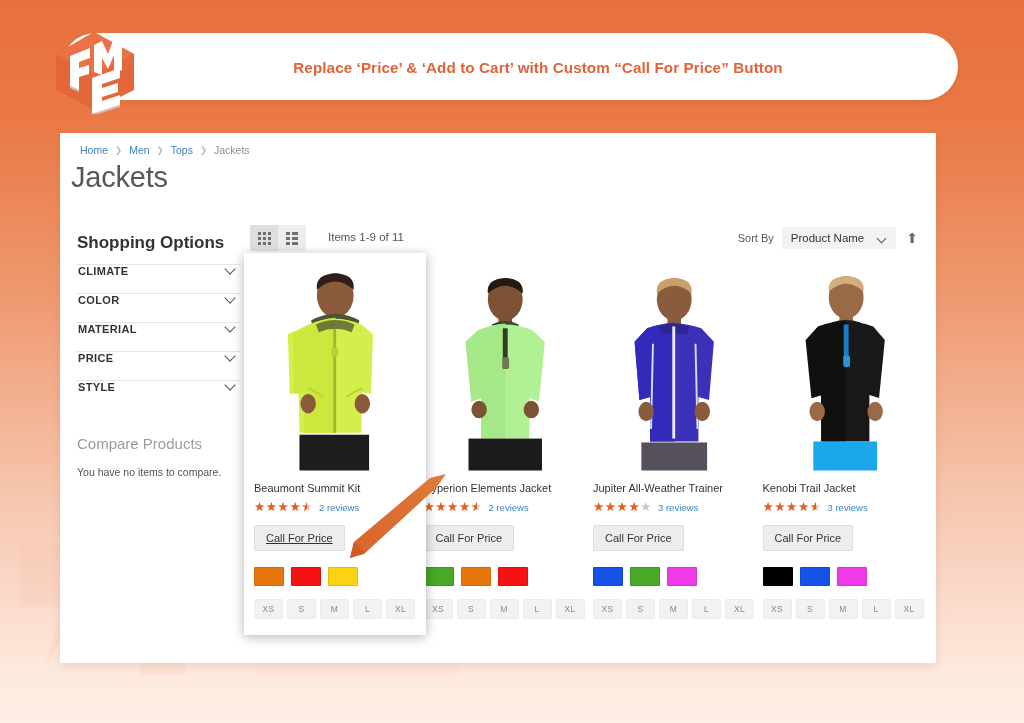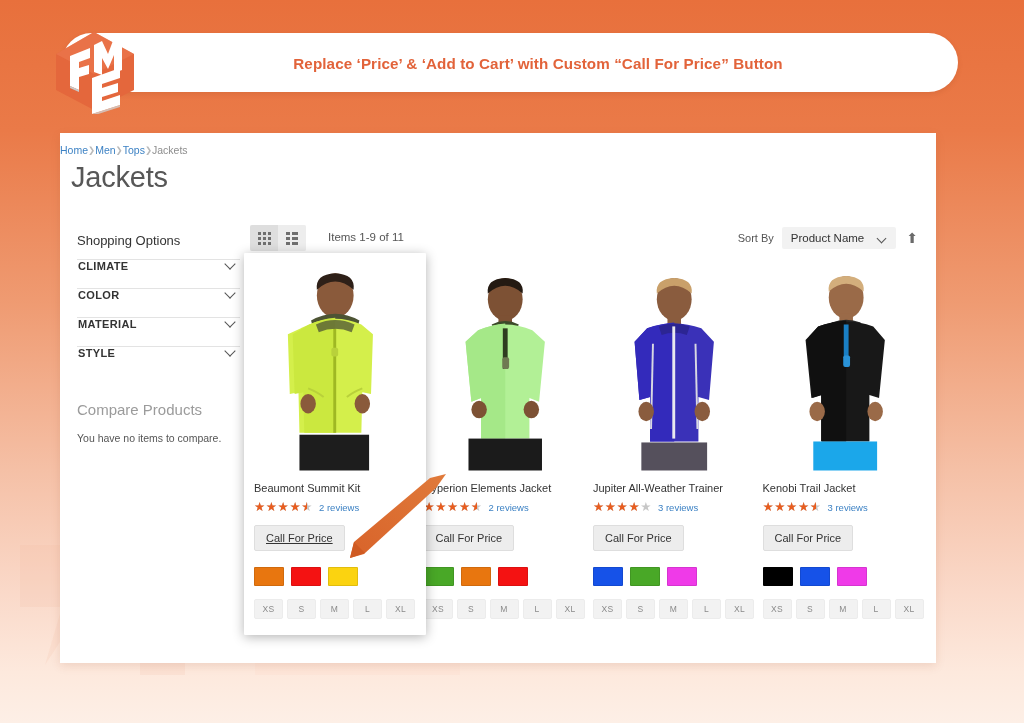--- a/index.html
+++ b/index.html
@@ -21,21 +21,21 @@
     width: 470px; height: 210px;
     opacity: .28;
     pointer-events: none;
   }
   .wm svg { width: 100%; height: 100%; display: block; }
 
   
   .banner {
     position: absolute;
     left: 62px; top: 33px;
-    width: 896px; height: 59px;
+    width: 896px; height: 67px;
     background: #ffffff;
     border-radius: 36px;
     box-shadow: 0 2px 5px rgba(140,60,25,.16);
   }
   .banner-title {
     position: absolute;
     left: 0; right: 0; top: 50%;
     transform: translateY(-50%);
     text-align: center;
     color: #e2633a;
@@ -58,25 +58,26 @@
     position: absolute;
     left: 60px; top: 133px;
     width: 876px; height: 530px;
     background: #ffffff;
     box-shadow: 0 3px 9px rgba(150,70,35,.13);
   }
 
   
   .crumbs {
     position: absolute;
-    left: 0; top: 11px;
+    left: 20px; top: 11px;
     font-size: 10.5px;
     color: #8d8d8d;
     display: flex;
     align-items: center;
+    gap: 7px;
     justify-content: center;
   }
   .crumbs a { color: #3d82c4; text-decoration: none; }
   .crumbs .sep { color: #b9b9b9; font-size: 8.5px; }
   .crumbs .cur { color: #8d8d8d; }
 
   .page-title {
     position: absolute;
     left: 11px; top: 28px;
     font-size: 29px;
@@ -85,22 +86,22 @@
     letter-spacing: -.2px;
   }
 
   
   .sidebar {
     position: absolute;
     left: 17px; top: 95px;
     width: 163px;
   }
   .side-head {
-    font-size: 13px;
-    font-weight: normal;
+    font-size: 17px;
+    font-weight: bold;
     color: #333;
     padding: 5px 0 11px 0;
   }
   .filter {
     display: flex;
     justify-content: space-between;
     border-top: 1px solid #e3e3e3;
     height: 29px;
     padding: 0 4px 0 1px;
   }
@@ -390,20 +391,24 @@
       <div class="filter">
         <span class="filter-label">CLIMATE</span>
         <span class="chev"></span>
       </div>
       <div class="filter">
         <span class="filter-label">COLOR</span>
         <span class="chev"></span>
       </div>
       <div class="filter">
         <span class="filter-label">MATERIAL</span>
+        <span class="chev"></span>
+      </div>
+      <div class="filter">
+        <span class="filter-label">PRICE</span>
         <span class="chev"></span>
       </div>
       <div class="filter">
         <span class="filter-label">STYLE</span>
         <span class="chev"></span>
       </div>
 
       <div class="side-block">
         <div class="side-block-title">Compare Products</div>
         <div class="side-block-text">You have no items to compare.</div>

